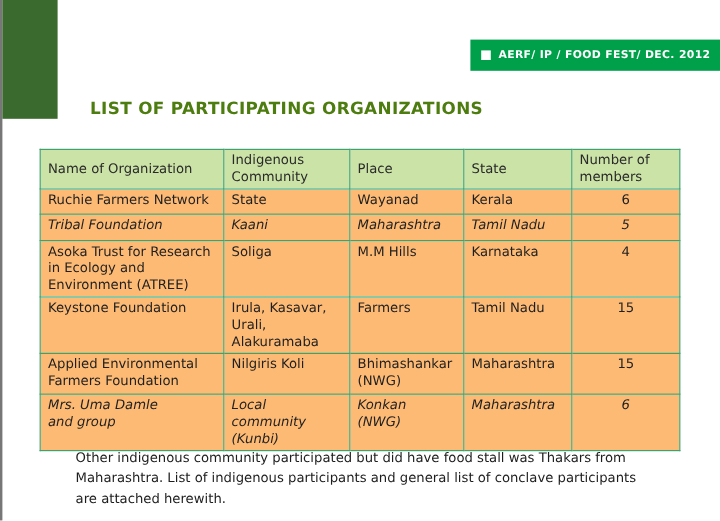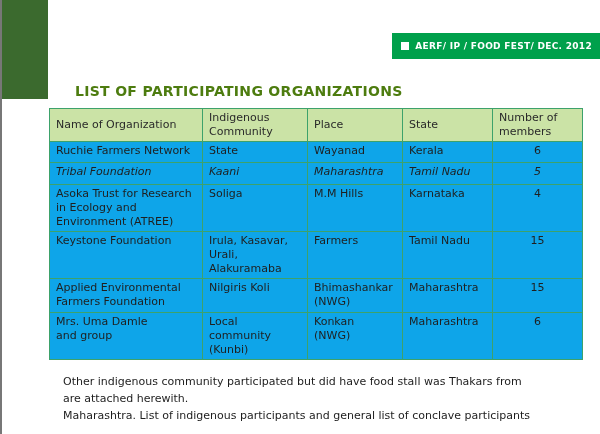--- a/index.html
+++ b/index.html
@@ -22,43 +22,43 @@
     white-space:nowrap;
     margin-top:33px;
   }
   .banner-square { width:8px; height:8px; background:#ffffff; margin-right:6px; flex:0 0 auto; }
   .title {
     position:absolute; left:75px; top:83px; margin:0;
     font-size:14px; font-weight:bold; color:#4d7c0f; letter-spacing:0.3px;
     white-space:nowrap;
   }
   table.org-table {
-    position:absolute; left:33px; top:108px; width:533px;
-    border-collapse:collapse; table-layout:fixed;margin-left:16px;
+    position:absolute; left:33px; top:124px; width:533px;
+    border-collapse:collapse; table-layout:fixed;
   }
   .org-table th, .org-table td {
     border:1px solid #3da26b;
     font-size:11px; line-height:14px;
     padding:2px 6px;
     white-space:pre-line;
     overflow:hidden;
   }
   .org-table th {
     background:#cbe3a6; font-weight:normal; text-align:left; vertical-align:middle;
     color:#2a2a2a;
   }
   .org-table thead tr { height:33px; }
-  .org-table td { vertical-align:top; text-align:left; color:#1f1f1f; background:#0ea5e9; }
+  .org-table td { vertical-align:top; text-align:left; color:#1f1f1f; background:#fdba74; }
   .org-table td.num { text-align:center; }
   .org-table tbody tr:nth-child(1) { height:21px; }
   .org-table tbody tr:nth-child(2) { height:22px;font-style:italic; }
   .org-table tbody tr:nth-child(3) { height:46px; }
   .org-table tbody tr:nth-child(4) { height:46px; }
   .org-table tbody tr:nth-child(5) { height:34px; }
-  .org-table tbody tr:nth-child(6) { height:38px; }
+  .org-table tbody tr:nth-child(6) { height:38px;font-style:italic; }
   .footer {
     position:absolute; left:63px; top:373px; width:515px;
     font-size:11px; line-height:17px; color:#1d1d1d;
   }
   .footer span { display:block; }
 </style>
 </head>
 <body>
 
 <div class="slide">
@@ -141,16 +141,16 @@
         <td>Konkan
 (NWG)</td>
         <td>Maharashtra</td>
         <td class="num">6</td>
       </tr>
     </tbody>
   </table>
 
   <div class="footer">
     <span>Other indigenous community participated but did have food stall was Thakars from</span>
+    <span>Maharashtra. List of indigenous participants and general list of conclave participants</span>
     <span>are attached herewith.</span>
-    <span>Maharashtra. List of indigenous participants and general list of conclave participants</span>
   </div>
 </div>
 
 </body></html>

